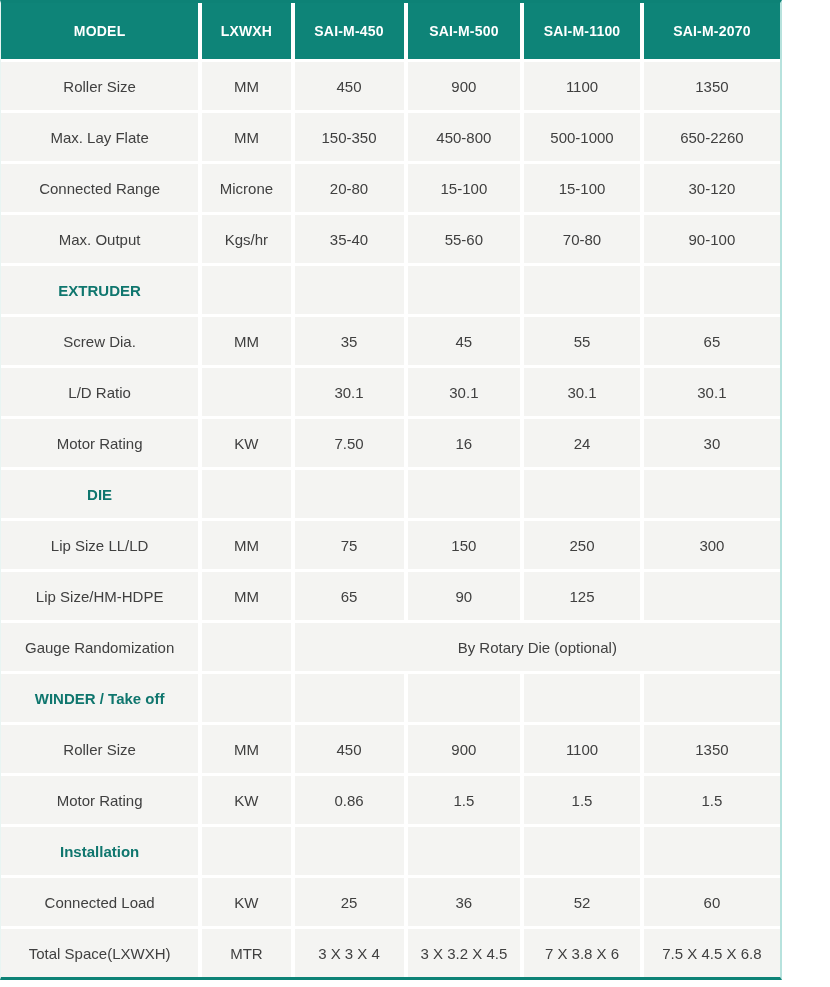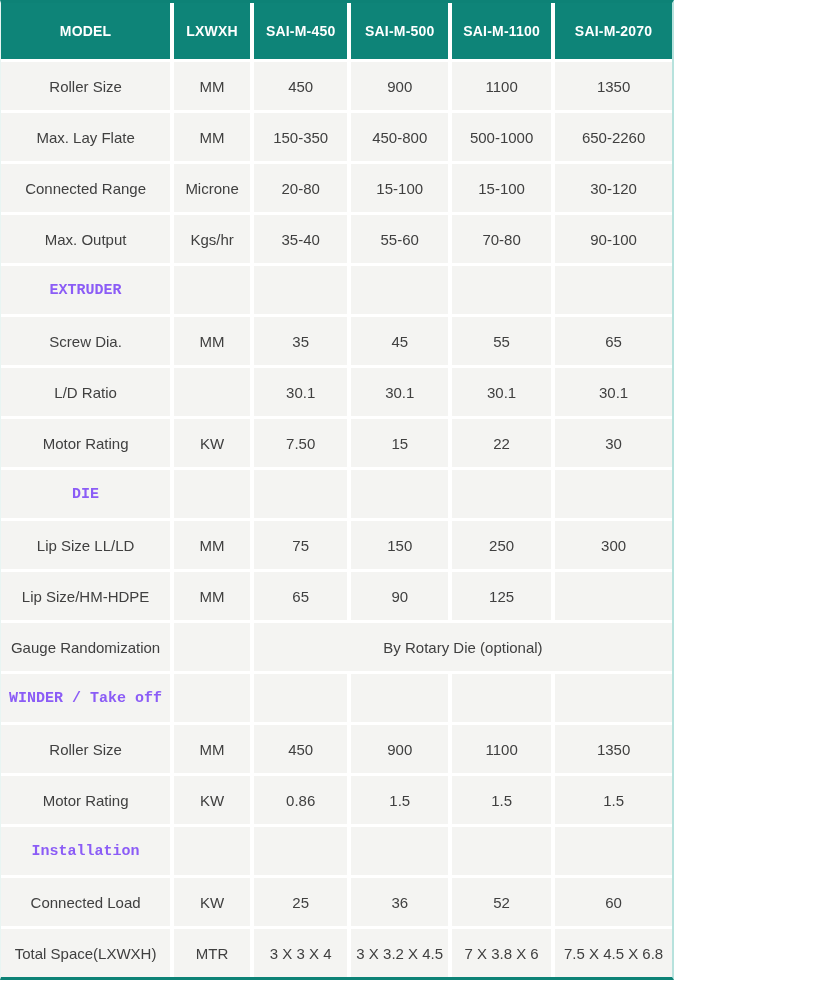--- a/index.html
+++ b/index.html
@@ -1,18 +1,18 @@
 <!DOCTYPE html>
 <html><head>
 <meta charset="utf-8">
 <style>
   html,body{margin:0;padding:0;background:#ffffff;}
   body{font-family:"Liberation Sans","DejaVu Sans",sans-serif;}
   .spec-table{
-    width:674px;
+    width:782px;
     box-sizing:border-box;
     display:grid;
     grid-template-columns:210fr 94fr 116fr 120fr 123fr 145fr;
     column-gap:4px;
     row-gap:3px;
     background:#ffffff;
     border-top:3px solid #0d8276;
     border-bottom:3px solid #0d8276;
     border-right:2px solid #b7e2dd;
     border-left:1px solid #e8f5f3;
@@ -33,22 +33,21 @@
     color:#404040;
     font-size:15px;
     display:flex;align-items:center;justify-content:center;
     min-height:48px;
     text-align:center;
     padding:0 4px;
     box-sizing:border-box;
   }
   .cell.section{
     font-weight:bold;
-    color:#8b5cf6;
-    font-family:Liberation Mono, monospace;
+    color:#0f766e;
   }
   .cell.span4{grid-column:span 4;}
 </style>
 </head>
 <body>
 
 <div class="spec-table">
 
   <div class="hrow">
     <div class="hcell">MODEL</div>
@@ -119,22 +118,22 @@
     <div class="cell">30.1</div>
     <div class="cell">30.1</div>
     <div class="cell">30.1</div>
     <div class="cell">30.1</div>
   </div>
 
   <div class="row">
     <div class="cell">Motor Rating</div>
     <div class="cell">KW</div>
     <div class="cell">7.50</div>
-    <div class="cell">15</div>
-    <div class="cell">22</div>
+    <div class="cell">16</div>
+    <div class="cell">24</div>
     <div class="cell">30</div>
   </div>
 
   <div class="row">
     <div class="cell section">DIE</div>
     <div class="cell"></div>
     <div class="cell"></div>
     <div class="cell"></div>
     <div class="cell"></div>
     <div class="cell"></div>

